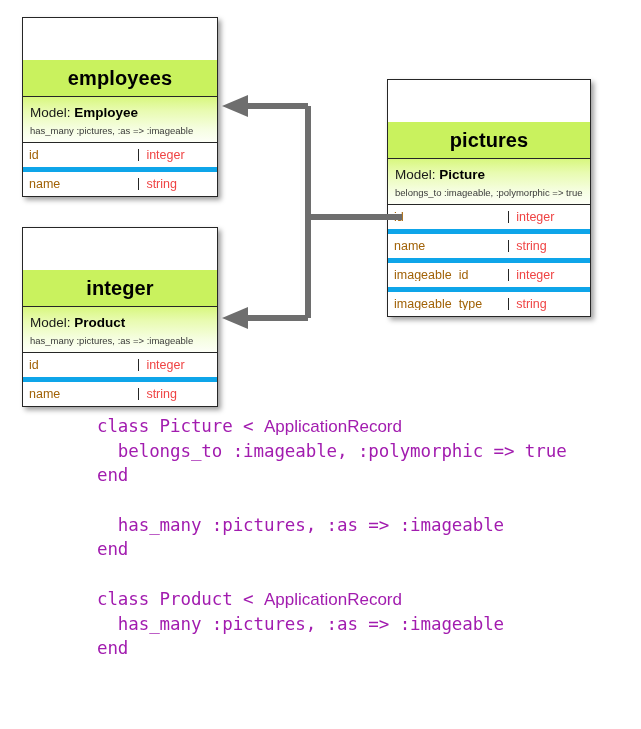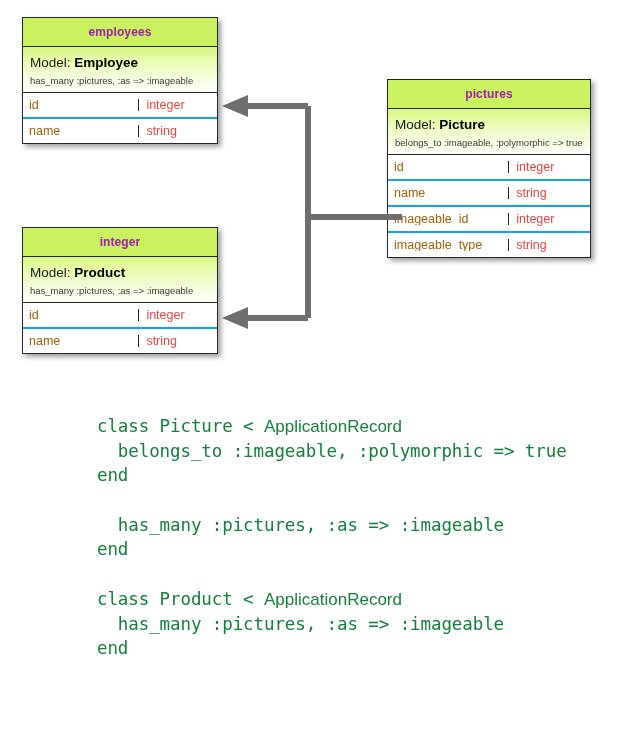--- a/index.html
+++ b/index.html
@@ -32,25 +32,26 @@
     box-shadow: 3px 3px 5px rgba(0,0,0,0.38);
     overflow: hidden;
   }
 
   .entity-title {
     box-sizing: border-box;
     background: #c9f25e;
     border-bottom: 1.5px solid #262626;
     text-align: center;
     font-weight: bold;
-    color: #a21caf;
-    font-size: 12px;
+    color: #000000;
+    font-size: 20px;
     line-height: 1;
     padding: 8px 0 8px 0;
     letter-spacing: 0.1px;
+    margin-top: 42px;
   }
 
   .entity-model {
     box-sizing: border-box;
     background: linear-gradient(to bottom, #d8f77f 0%, #e8fbb0 30%, #f6fee2 72%, #fdfff7 100%);
     border-bottom: 1.5px solid #262626;
     padding: 8px 7px 6px 7px;
   }
   .entity-model .model-line {
     font-size: 13.5px;
@@ -66,21 +67,21 @@
     font-size: 9.5px;
     color: #3a3a3a;
     line-height: 1.2;
     margin-top: 4px;
     white-space: nowrap;
   }
 
   .entity-rows { display: block; }
   .erow {
     display: flex;
-    border-top: 2px solid #0ea5e9;
+    border-top: 5px solid #0ea5e9;
     height: 24px;
     align-items: center;
   }
   .erow:first-child { border-top: none; }
   .erow .c-name {
     flex: 0 0 60%;
     box-sizing: border-box;
     padding-left: 6px;
     font-size: 12.5px;
     color: #a16207;
@@ -116,21 +117,21 @@
     position: absolute;
     left: 97px;
     top: 414px;
     width: 520px;
   }
   .code-block { margin: 0 0 26px 0; }
   .code-line {
     font-family: "DejaVu Sans Mono", monospace;
     font-size: 17.5px;
     line-height: 24px;
-    color: #15803d;
+    color: #a21caf;
     white-space: pre;
     letter-spacing: -0.1px;
   }
   .code-line .cls {
     font-family: "Liberation Sans", sans-serif;
     font-size: 17px;
     letter-spacing: 0;
   }
 </style>
 </head>

